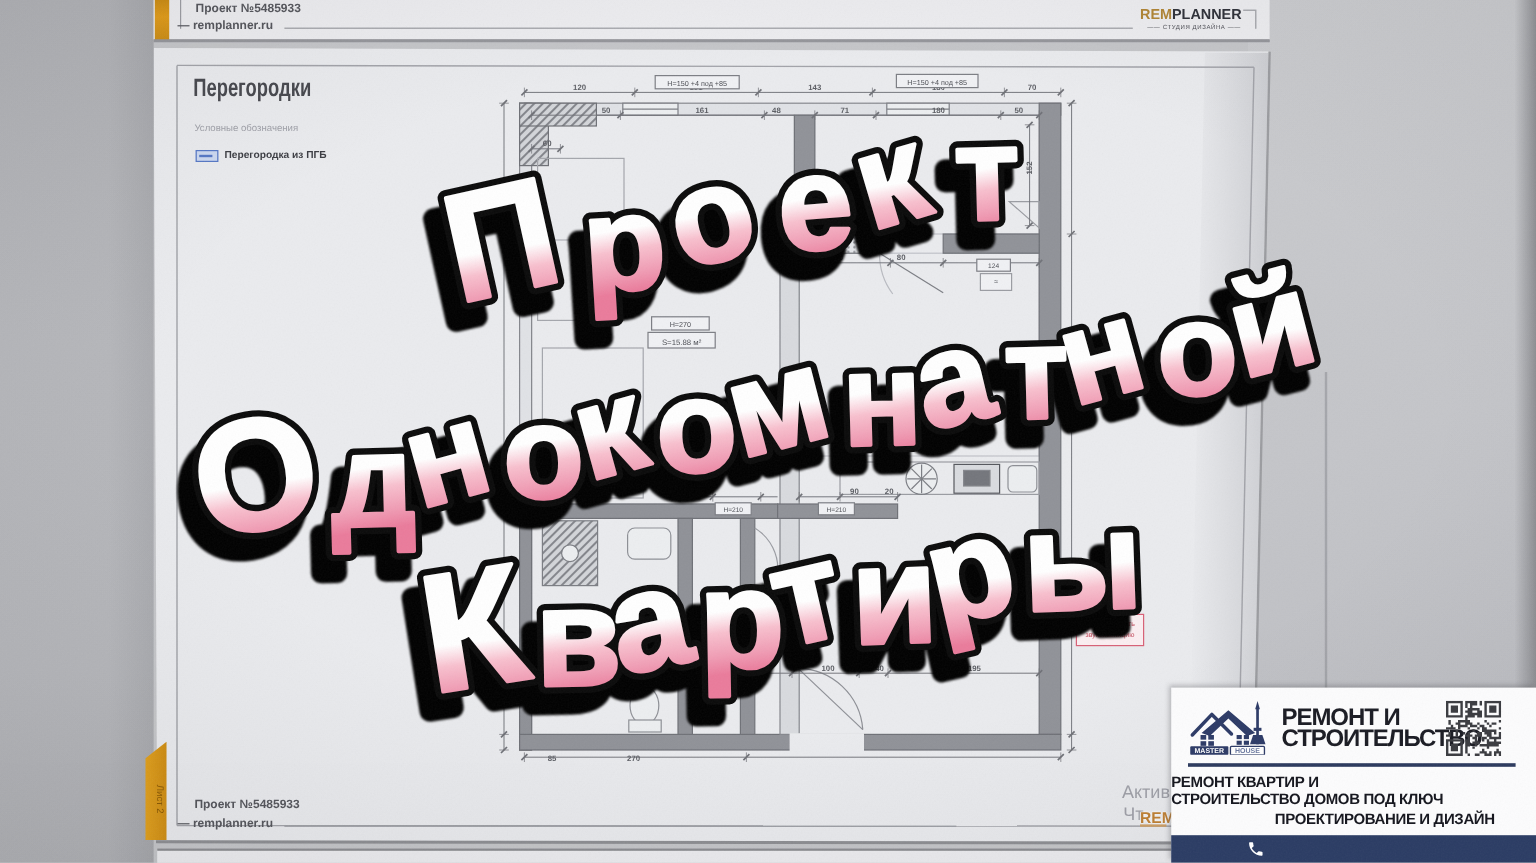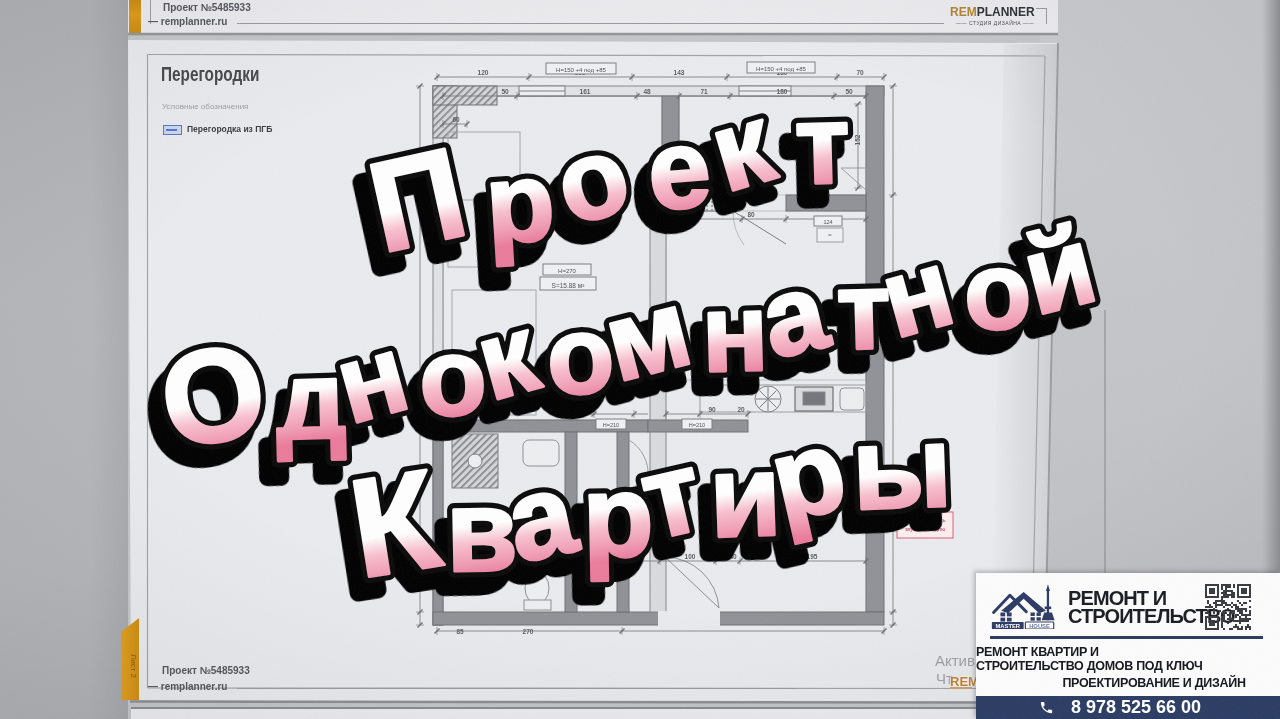--- a/index.html
+++ b/index.html
@@ -363,21 +363,20 @@
   <text x="56.5" y="50.8" font-family="'Liberation Sans',sans-serif" font-size="6.8" font-weight="bold" fill="#6b79a0" text-anchor="middle">HOUSE</text>
 </svg>
 <div class="abs" style="left:1068px;top:589px;font-size:20px;font-weight:bold;color:#1a1b23;line-height:18px;letter-spacing:-0.9px;white-space:nowrap;">РЕМОНТ И<br>СТРОИТЕЛЬСТВО</div>
 <svg class="abs" style="left:1205px;top:584px;" width="46" height="46" viewBox="0 0 46 46">
       <path fill="#3a3b40" d="M0.0 0.0h14.0v2.0h-14.0zM16.0 0.0h10.0v2.0h-10.0zM28.0 0.0h2.0v2.0h-2.0zM32.0 0.0h14.0v2.0h-14.0zM0.0 2.0h2.0v2.0h-2.0zM12.0 2.0h2.0v2.0h-2.0zM16.0 2.0h2.0v2.0h-2.0zM20.0 2.0h6.0v2.0h-6.0zM28.0 2.0h2.0v2.0h-2.0zM32.0 2.0h2.0v2.0h-2.0zM44.0 2.0h2.0v2.0h-2.0zM0.0 4.0h2.0v2.0h-2.0zM4.0 4.0h6.0v2.0h-6.0zM12.0 4.0h2.0v2.0h-2.0zM16.0 4.0h2.0v2.0h-2.0zM20.0 4.0h2.0v2.0h-2.0zM32.0 4.0h2.0v2.0h-2.0zM36.0 4.0h6.0v2.0h-6.0zM44.0 4.0h2.0v2.0h-2.0zM0.0 6.0h2.0v2.0h-2.0zM4.0 6.0h6.0v2.0h-6.0zM12.0 6.0h2.0v2.0h-2.0zM18.0 6.0h10.0v2.0h-10.0zM32.0 6.0h2.0v2.0h-2.0zM36.0 6.0h6.0v2.0h-6.0zM44.0 6.0h2.0v2.0h-2.0zM0.0 8.0h2.0v2.0h-2.0zM4.0 8.0h6.0v2.0h-6.0zM12.0 8.0h2.0v2.0h-2.0zM16.0 8.0h6.0v2.0h-6.0zM26.0 8.0h4.0v2.0h-4.0zM32.0 8.0h2.0v2.0h-2.0zM36.0 8.0h6.0v2.0h-6.0zM44.0 8.0h2.0v2.0h-2.0zM0.0 10.0h2.0v2.0h-2.0zM12.0 10.0h2.0v2.0h-2.0zM18.0 10.0h12.0v2.0h-12.0zM32.0 10.0h2.0v2.0h-2.0zM44.0 10.0h2.0v2.0h-2.0zM0.0 12.0h14.0v2.0h-14.0zM16.0 12.0h8.0v2.0h-8.0zM26.0 12.0h4.0v2.0h-4.0zM32.0 12.0h14.0v2.0h-14.0zM16.0 14.0h2.0v2.0h-2.0zM2.0 16.0h2.0v2.0h-2.0zM10.0 16.0h10.0v2.0h-10.0zM32.0 16.0h2.0v2.0h-2.0zM44.0 16.0h2.0v2.0h-2.0zM2.0 18.0h2.0v2.0h-2.0zM8.0 18.0h4.0v2.0h-4.0zM16.0 18.0h6.0v2.0h-6.0zM26.0 18.0h2.0v2.0h-2.0zM34.0 18.0h2.0v2.0h-2.0zM38.0 18.0h4.0v2.0h-4.0zM4.0 20.0h2.0v2.0h-2.0zM10.0 20.0h8.0v2.0h-8.0zM20.0 20.0h6.0v2.0h-6.0zM28.0 20.0h4.0v2.0h-4.0zM36.0 20.0h2.0v2.0h-2.0zM0.0 22.0h8.0v2.0h-8.0zM10.0 22.0h2.0v2.0h-2.0zM18.0 22.0h2.0v2.0h-2.0zM26.0 22.0h2.0v2.0h-2.0zM30.0 22.0h4.0v2.0h-4.0zM44.0 22.0h2.0v2.0h-2.0zM8.0 24.0h2.0v2.0h-2.0zM22.0 24.0h2.0v2.0h-2.0zM30.0 24.0h12.0v2.0h-12.0zM2.0 26.0h2.0v2.0h-2.0zM8.0 26.0h2.0v2.0h-2.0zM14.0 26.0h2.0v2.0h-2.0zM18.0 26.0h2.0v2.0h-2.0zM26.0 26.0h4.0v2.0h-4.0zM32.0 26.0h6.0v2.0h-6.0zM40.0 26.0h2.0v2.0h-2.0zM44.0 26.0h2.0v2.0h-2.0zM0.0 28.0h4.0v2.0h-4.0zM8.0 28.0h2.0v2.0h-2.0zM16.0 28.0h6.0v2.0h-6.0zM24.0 28.0h6.0v2.0h-6.0zM34.0 28.0h4.0v2.0h-4.0zM44.0 28.0h2.0v2.0h-2.0zM18.0 30.0h2.0v2.0h-2.0zM22.0 30.0h4.0v2.0h-4.0zM30.0 30.0h4.0v2.0h-4.0zM36.0 30.0h10.0v2.0h-10.0zM0.0 32.0h14.0v2.0h-14.0zM16.0 32.0h4.0v2.0h-4.0zM24.0 32.0h2.0v2.0h-2.0zM30.0 32.0h2.0v2.0h-2.0zM34.0 32.0h2.0v2.0h-2.0zM40.0 32.0h2.0v2.0h-2.0zM0.0 34.0h2.0v2.0h-2.0zM12.0 34.0h2.0v2.0h-2.0zM16.0 34.0h4.0v2.0h-4.0zM22.0 34.0h6.0v2.0h-6.0zM34.0 34.0h12.0v2.0h-12.0zM0.0 36.0h2.0v2.0h-2.0zM4.0 36.0h6.0v2.0h-6.0zM12.0 36.0h2.0v2.0h-2.0zM16.0 36.0h4.0v2.0h-4.0zM24.0 36.0h2.0v2.0h-2.0zM28.0 36.0h16.0v2.0h-16.0zM0.0 38.0h2.0v2.0h-2.0zM4.0 38.0h6.0v2.0h-6.0zM12.0 38.0h2.0v2.0h-2.0zM16.0 38.0h2.0v2.0h-2.0zM22.0 38.0h2.0v2.0h-2.0zM34.0 38.0h2.0v2.0h-2.0zM0.0 40.0h2.0v2.0h-2.0zM4.0 40.0h6.0v2.0h-6.0zM12.0 40.0h2.0v2.0h-2.0zM16.0 40.0h2.0v2.0h-2.0zM30.0 40.0h2.0v2.0h-2.0zM42.0 40.0h2.0v2.0h-2.0zM0.0 42.0h2.0v2.0h-2.0zM12.0 42.0h2.0v2.0h-2.0zM16.0 42.0h2.0v2.0h-2.0zM28.0 42.0h6.0v2.0h-6.0zM36.0 42.0h2.0v2.0h-2.0zM40.0 42.0h6.0v2.0h-6.0zM0.0 44.0h14.0v2.0h-14.0zM18.0 44.0h2.0v2.0h-2.0zM24.0 44.0h4.0v2.0h-4.0zM32.0 44.0h6.0v2.0h-6.0zM40.0 44.0h2.0v2.0h-2.0zM44.0 44.0h2.0v2.0h-2.0z"></path>
     </svg>
 <div class="abs" style="left:990px;top:636px;width:273px;height:3px;background:#2c3a5e;"></div>
 <div class="abs" style="left:976px;top:645px;width:304px;text-align:left;font-size:12.5px;font-weight:bold;color:#14151d;line-height:14px;letter-spacing:-0.3px;">РЕМОНТ КВАРТИР И<br>СТРОИТЕЛЬСТВО ДОМОВ ПОД КЛЮЧ</div>
 <div class="abs" style="left:976px;top:676px;width:356px;text-align:center;font-size:12.5px;font-weight:bold;color:#14151d;letter-spacing:-0.3px;">ПРОЕКТИРОВАНИЕ И ДИЗАЙН</div>
 <div class="abs" style="left:976px;top:696px;width:304px;height:23px;background:#2b3c64;"></div>
-<div class="abs" style="left:992px;top:697px;width:288px;text-align:center;font-size:18px;font-weight:bold;color:#fff;">8 978 525 66 00</div>
 <svg class="abs" style="left:1039px;top:700px;" width="15" height="15" viewBox="0 0 24 24">
       <path fill="#fff" d="M6.6 10.8c1.4 2.8 3.8 5.1 6.6 6.6l2.2-2.2c.3-.3.7-.4 1-.2 1.1.4 2.3.6 3.6.6.6 0 1 .4 1 1V20c0 .6-.4 1-1 1C10.8 21 3 13.2 3 4c0-.6.4-1 1-1h3.5c.6 0 1 .4 1 1 0 1.2.2 2.4.6 3.6.1.3 0 .7-.2 1l-2.3 2.2z"></path>
     </svg>
 
 </div>
 <svg width="1280" height="719" style="position:absolute;left:0;top:0;opacity:.05;pointer-events:none;">
 <filter id="nz">
       <feTurbulence type="fractalNoise" baseFrequency="0.75" numOctaves="2" stitchTiles="stitch"></feTurbulence>
       <feColorMatrix type="saturate" values="0"></feColorMatrix>
     </filter>

